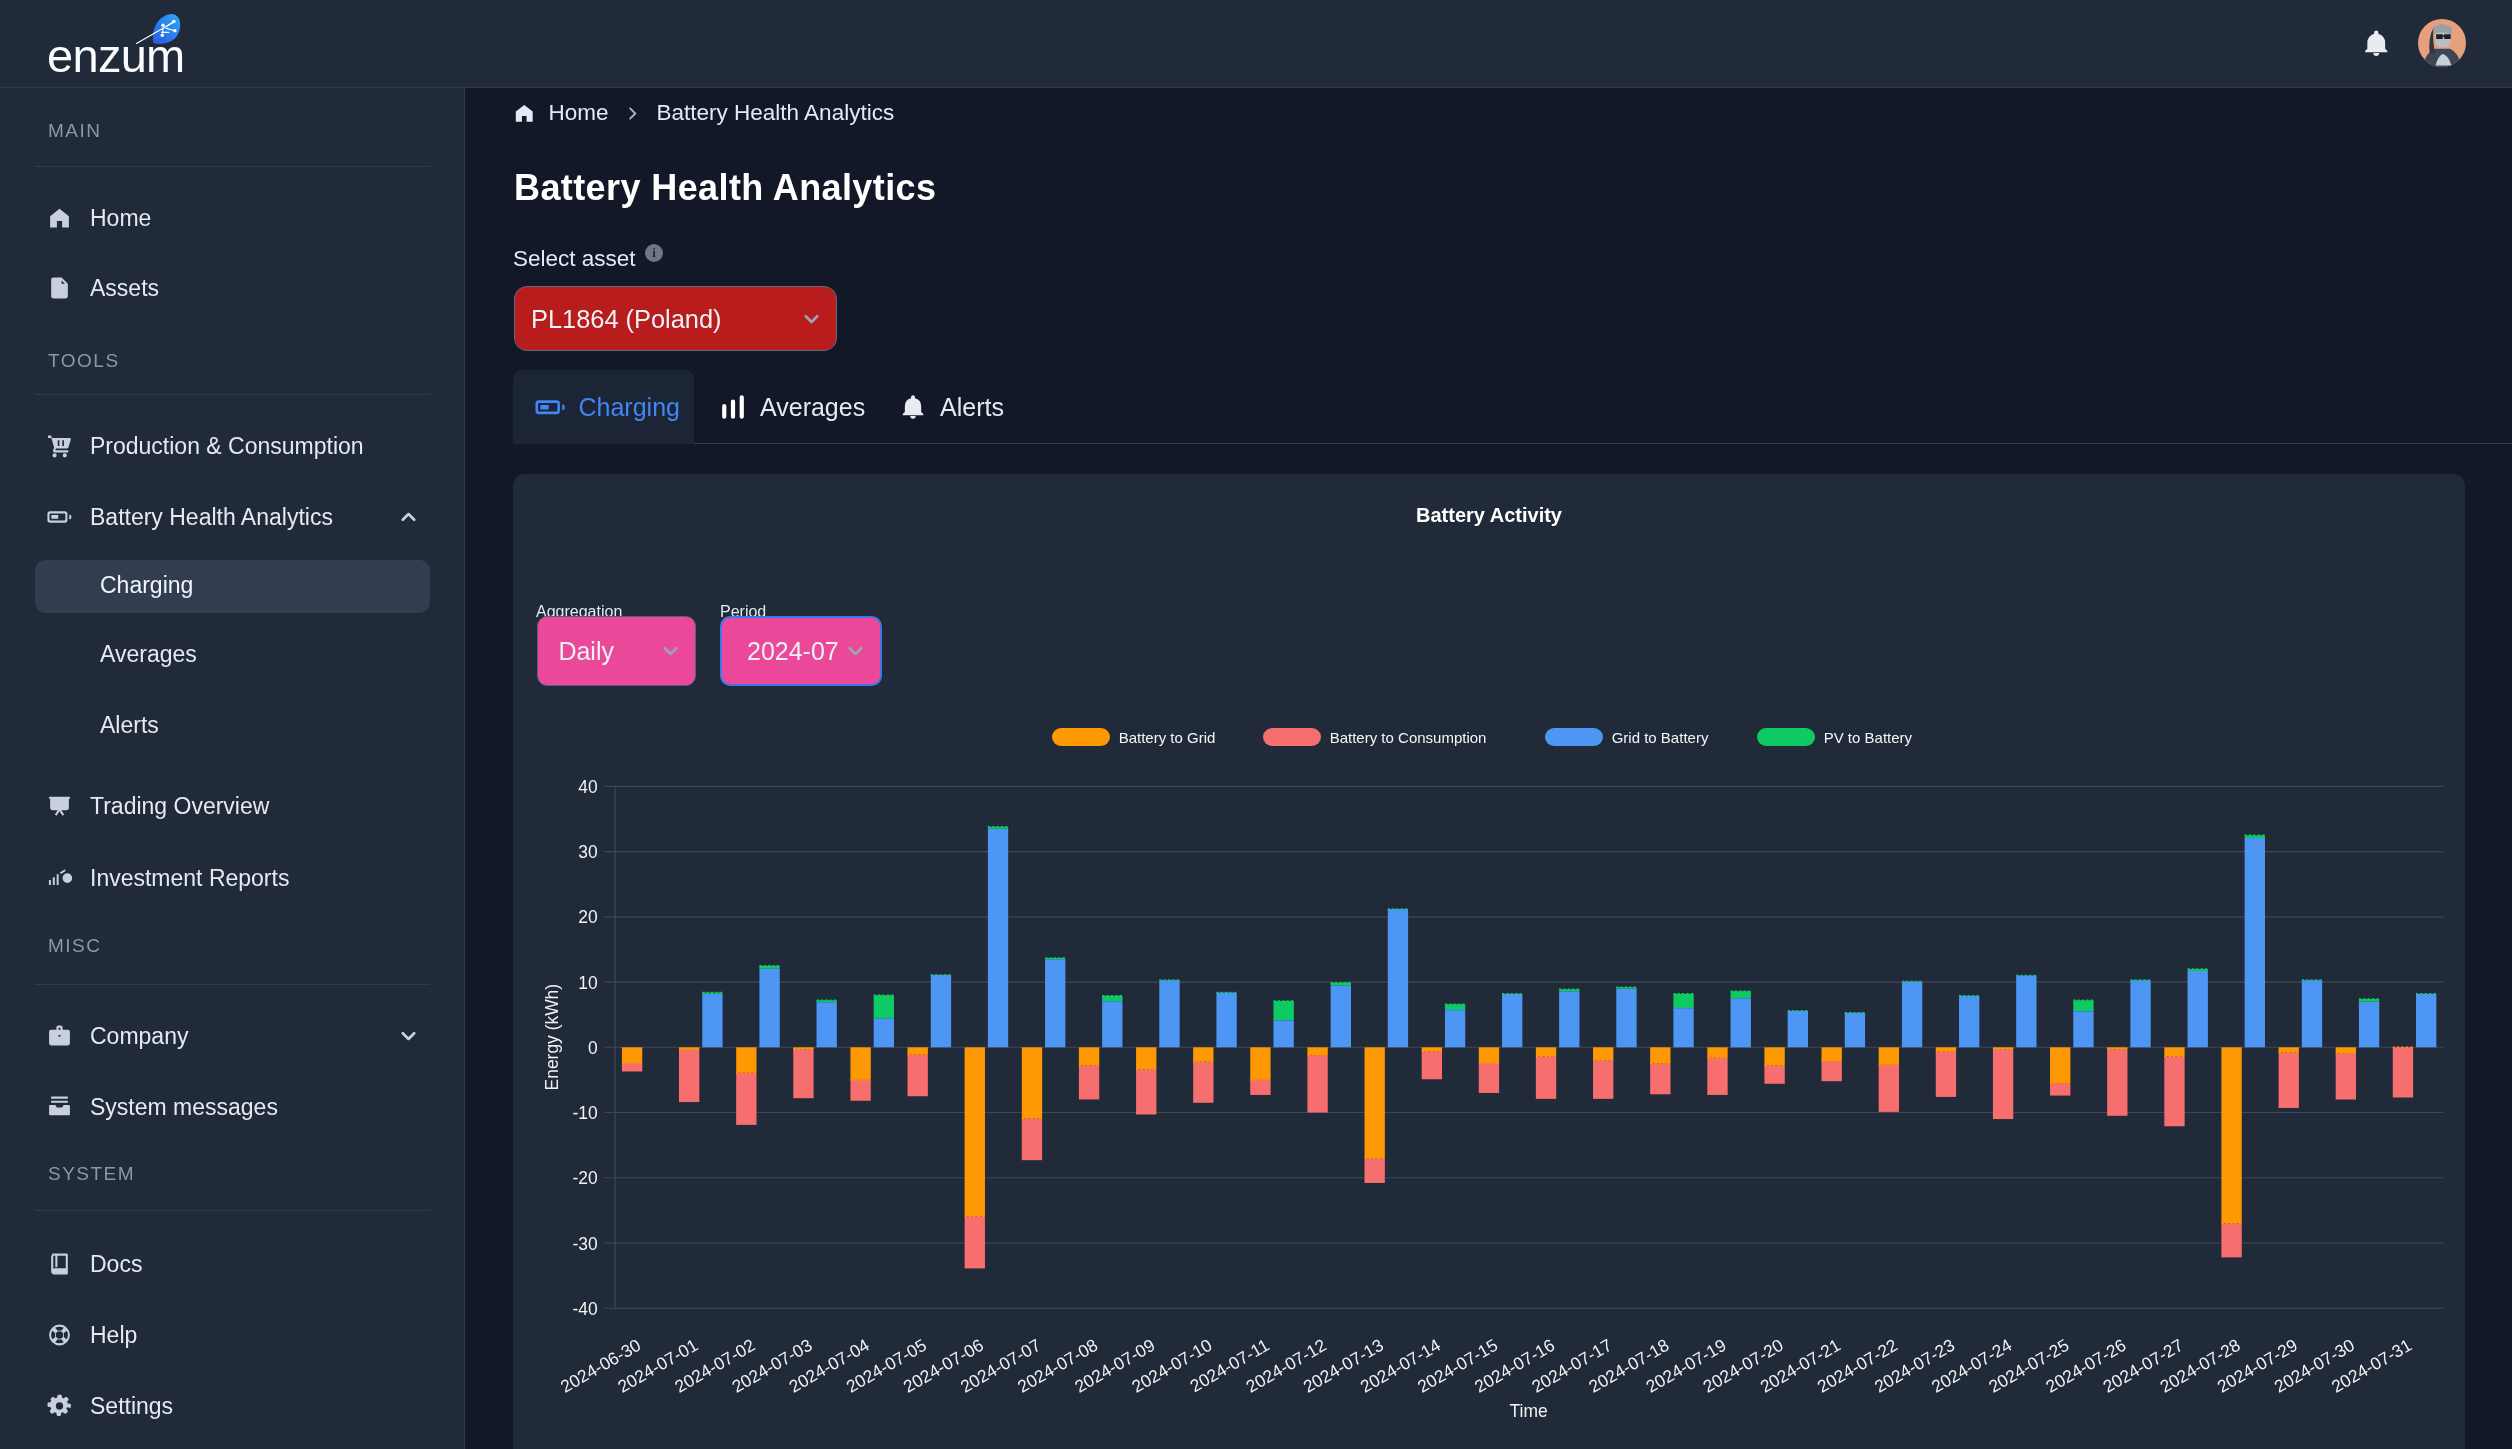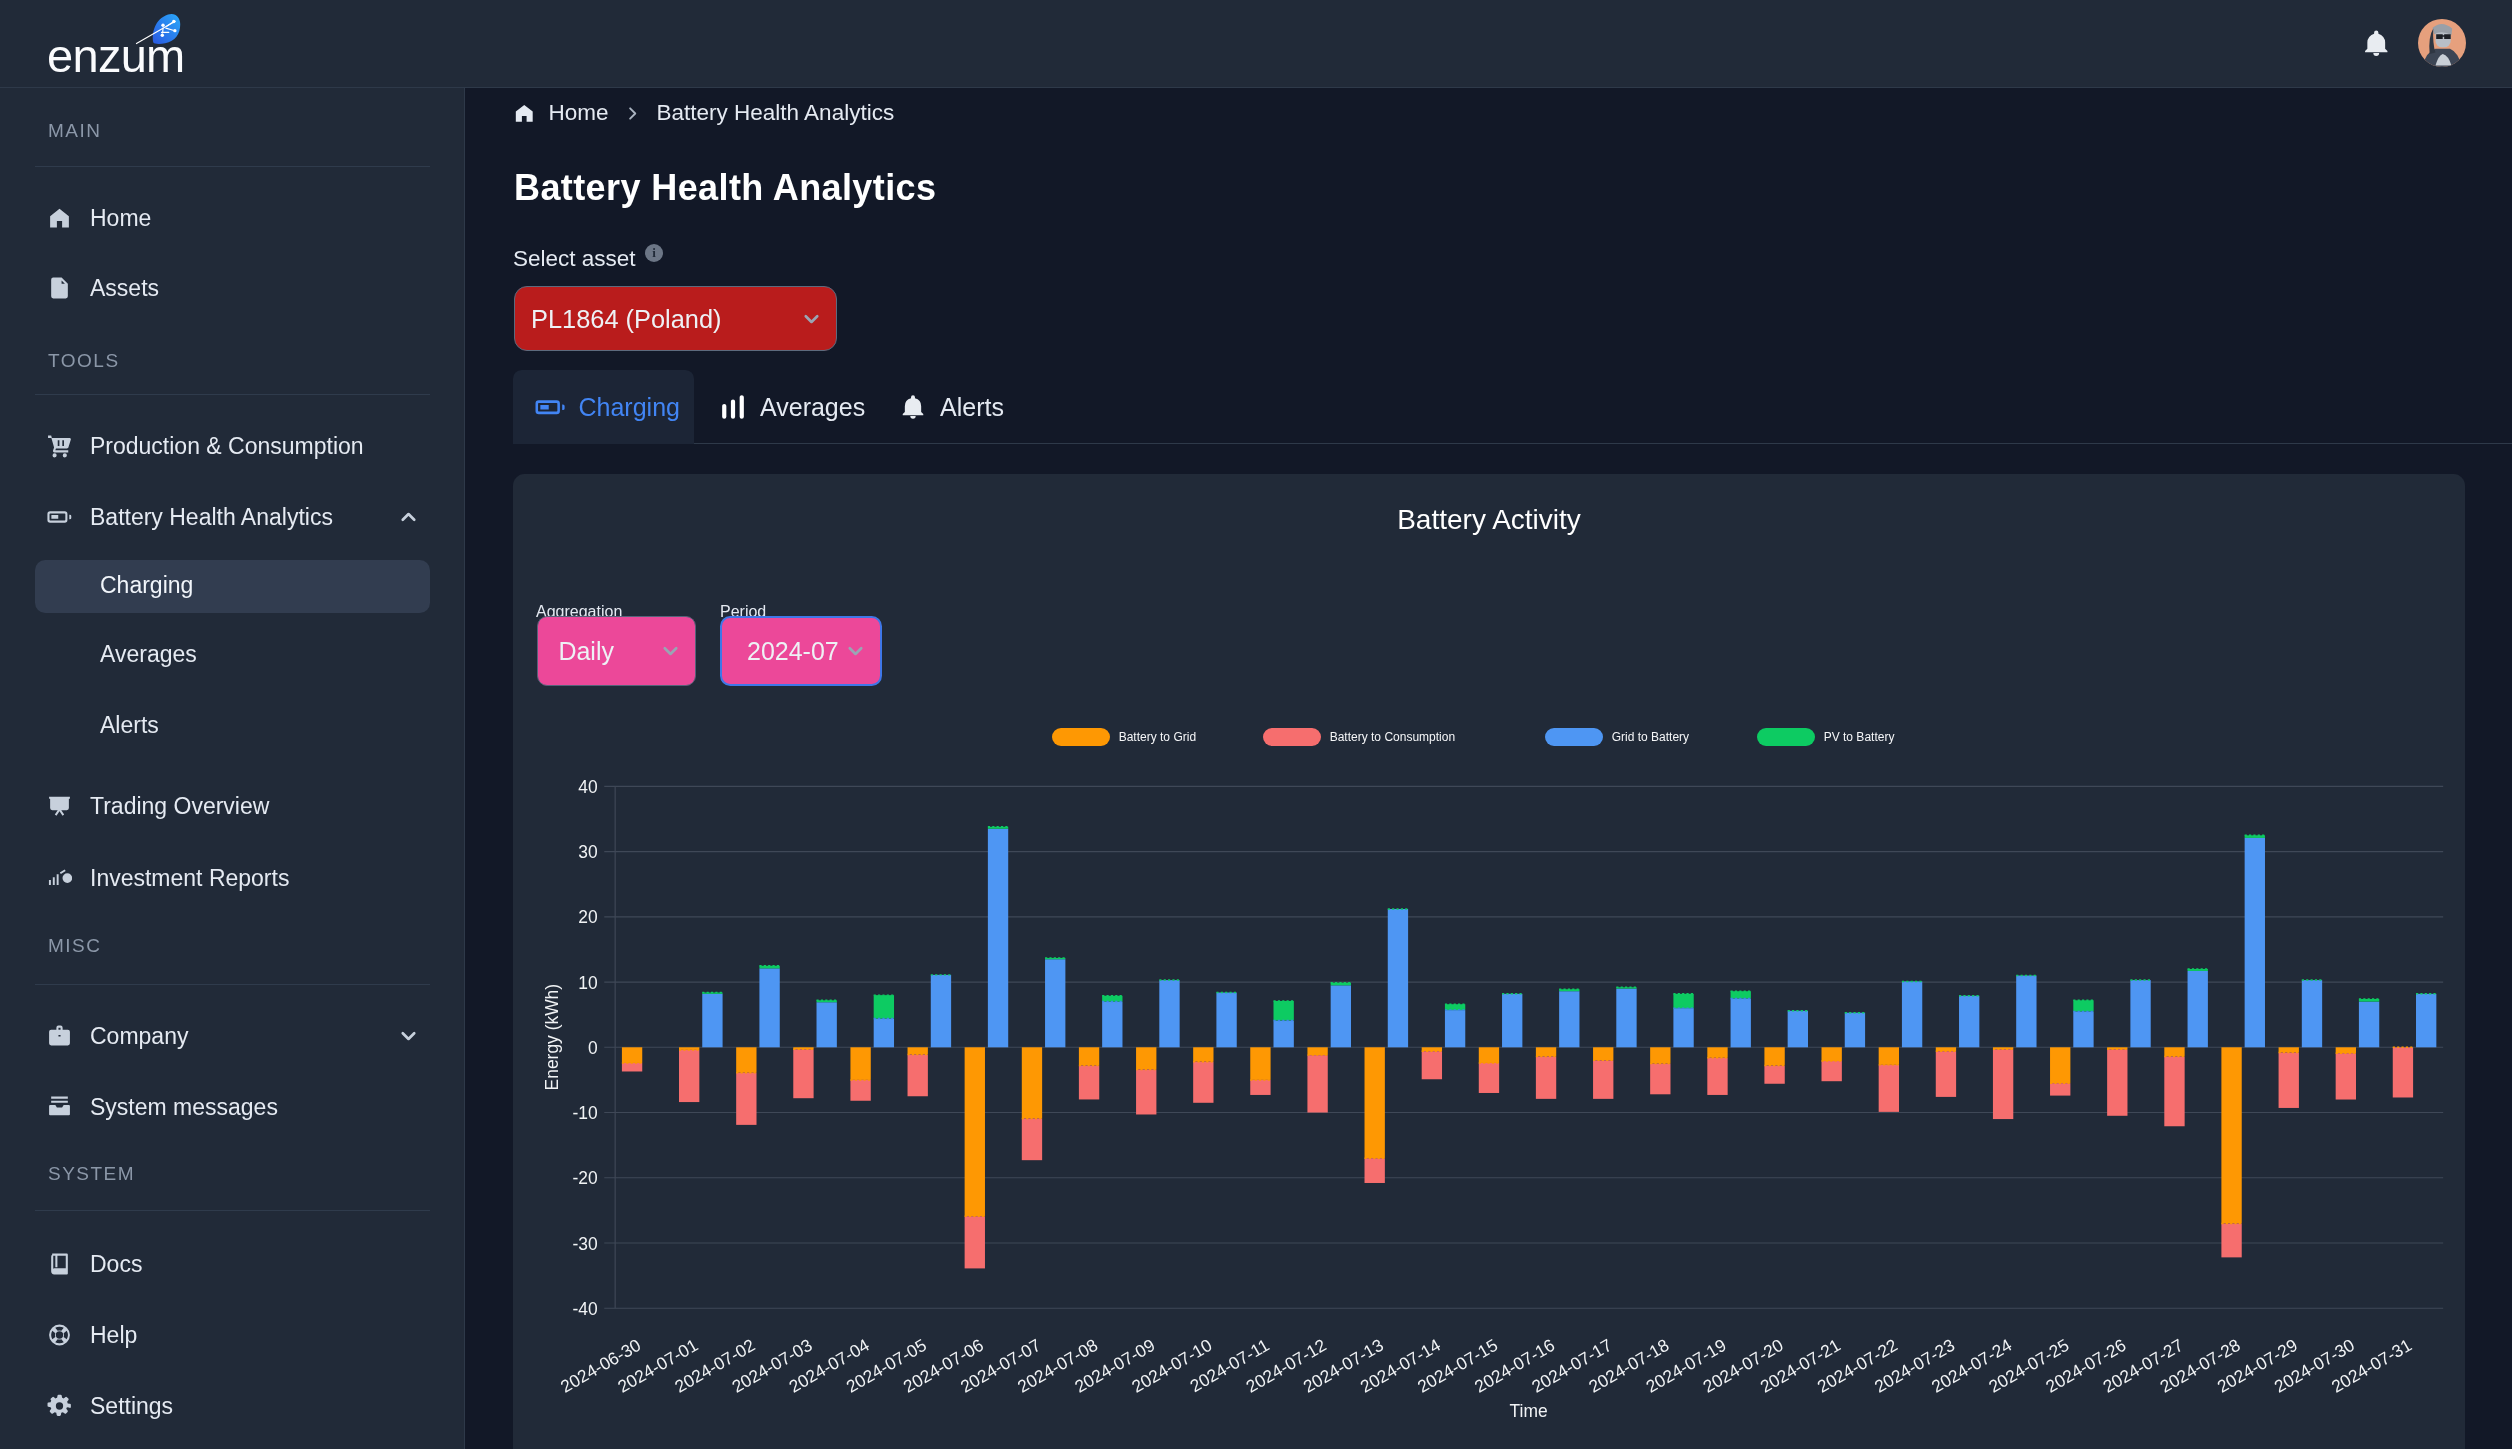--- a/index.html
+++ b/index.html
@@ -29,26 +29,26 @@
 .selbox { position:absolute; left:48px; top:198px; width:323px; height:65px; background:#b91c1c; border:1.5px solid #5d6a7d;
   border-radius:13px; color:#eef1f5; font-size:25.4px; }
 .selbox .txt { position:absolute; left:16px; top:50%; transform:translateY(-50%); }
 .chev { position:absolute; right:11.6px; top:50%; transform:translateY(-50%); display:flex; }
 
 .tabs { position:absolute; left:47px; top:282px; width:2000px; height:74px; border-bottom:1.5px solid #2e3949; }
 .tab { position:absolute; top:0; height:74px; display:flex; align-items:center; gap:13px; color:#e5eaf2; font-size:25px; }
 .tab.active { background:#1c2536; border-radius:8.7px 8.7px 0 0; color:#4285f4; }
 
 .card { position:absolute; left:47px; top:386px; width:1952px; height:1005px; background:#212a38; border-radius:11.6px; }
-.cardtitle { position:absolute; left:0; width:100%; top:30px; text-align:center; color:#fff; font-size:28px; font-weight:400; }
+.cardtitle { position:absolute; left:0; width:100%; top:30px; text-align:center; color:#fff; font-size:20px; font-weight:700; }
 .ctl-lbl { position:absolute; top:101px; color:#e5eaf2; font-size:16px;margin-top:28px; }
 .ctl { position:absolute; top:142px; height:70px; background:#ec4899; border-radius:10.2px; color:#eef1f5; font-size:25px; }
 .lg { position:absolute; top:254px; height:18px; display:flex; align-items:center; }
 .sw { width:58px; height:18px; border-radius:9px; }
-.lgt { color:#f5f6f8; font-size:12px; margin-left:8.7px; white-space:nowrap; }
+.lgt { color:#f5f6f8; font-size:15px; margin-left:8.7px; white-space:nowrap; }
 .chart { position:absolute; left:0px; top:282px; }
 </style></head>
 <body>
 
 <div class="sidebar">
   <div class="slabel" style="top:32px">MAIN</div>
   <div class="sdiv" style="top:78px"></div>
   <div class="srow" style="top:104px">
       <span class="sic">
         <svg class="" width="25" height="25" viewBox="0 0 24 24" fill="#c7d0dc">

